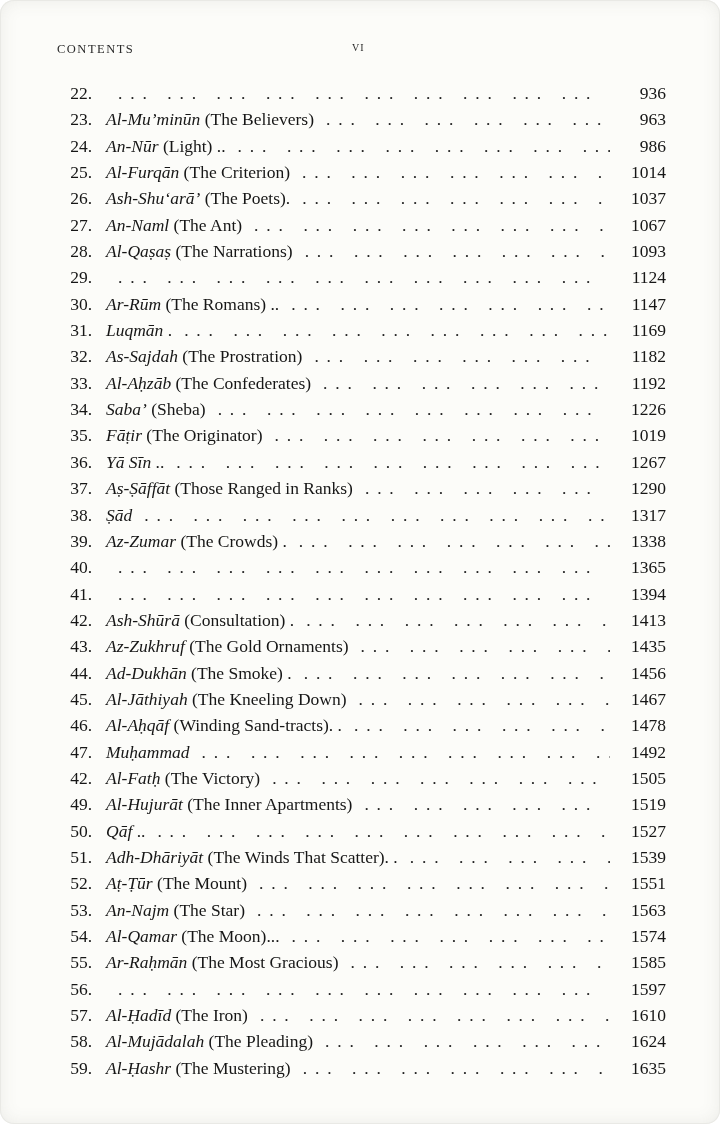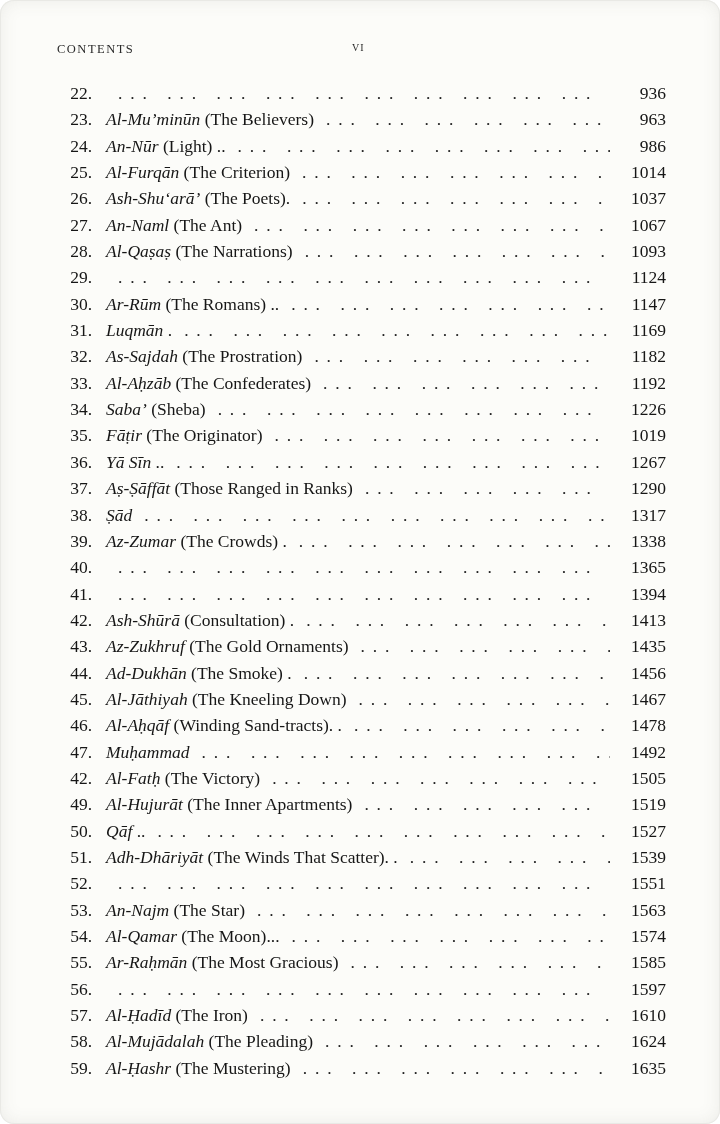--- a/index.html
+++ b/index.html
@@ -255,20 +255,21 @@
     <span class="pageno">1527</span>
   </div>
       <div class="row">
     <span class="num">51.</span>
     <span class="title"><span class="surah">Adh-Dhāriyāt</span><span class="english"> (The Winds That Scatter). .</span></span>
     <span class="leader">. . .  . . .  . . .  . . .  . . .  . . .  . . .  . . .  . . .  . . .  . . .  . . .  . . .  . . .  . . .  . . .  . . .  . . .  </span>
     <span class="pageno">1539</span>
   </div>
       <div class="row">
     <span class="num">52.</span>
+    <span class="title"><span class="surah">Aṭ-Ṭūr</span><span class="english"> (The Mount)</span></span>
     <span class="leader">. . .  . . .  . . .  . . .  . . .  . . .  . . .  . . .  . . .  . . .  . . .  . . .  . . .  . . .  . . .  . . .  . . .  . . .  </span>
     <span class="pageno">1551</span>
   </div>
       <div class="row">
     <span class="num">53.</span>
     <span class="title"><span class="surah">An-Najm</span><span class="english"> (The Star)</span></span>
     <span class="leader">. . .  . . .  . . .  . . .  . . .  . . .  . . .  . . .  . . .  . . .  . . .  . . .  . . .  . . .  . . .  . . .  . . .  . . .  </span>
     <span class="pageno">1563</span>
   </div>
       <div class="row">

